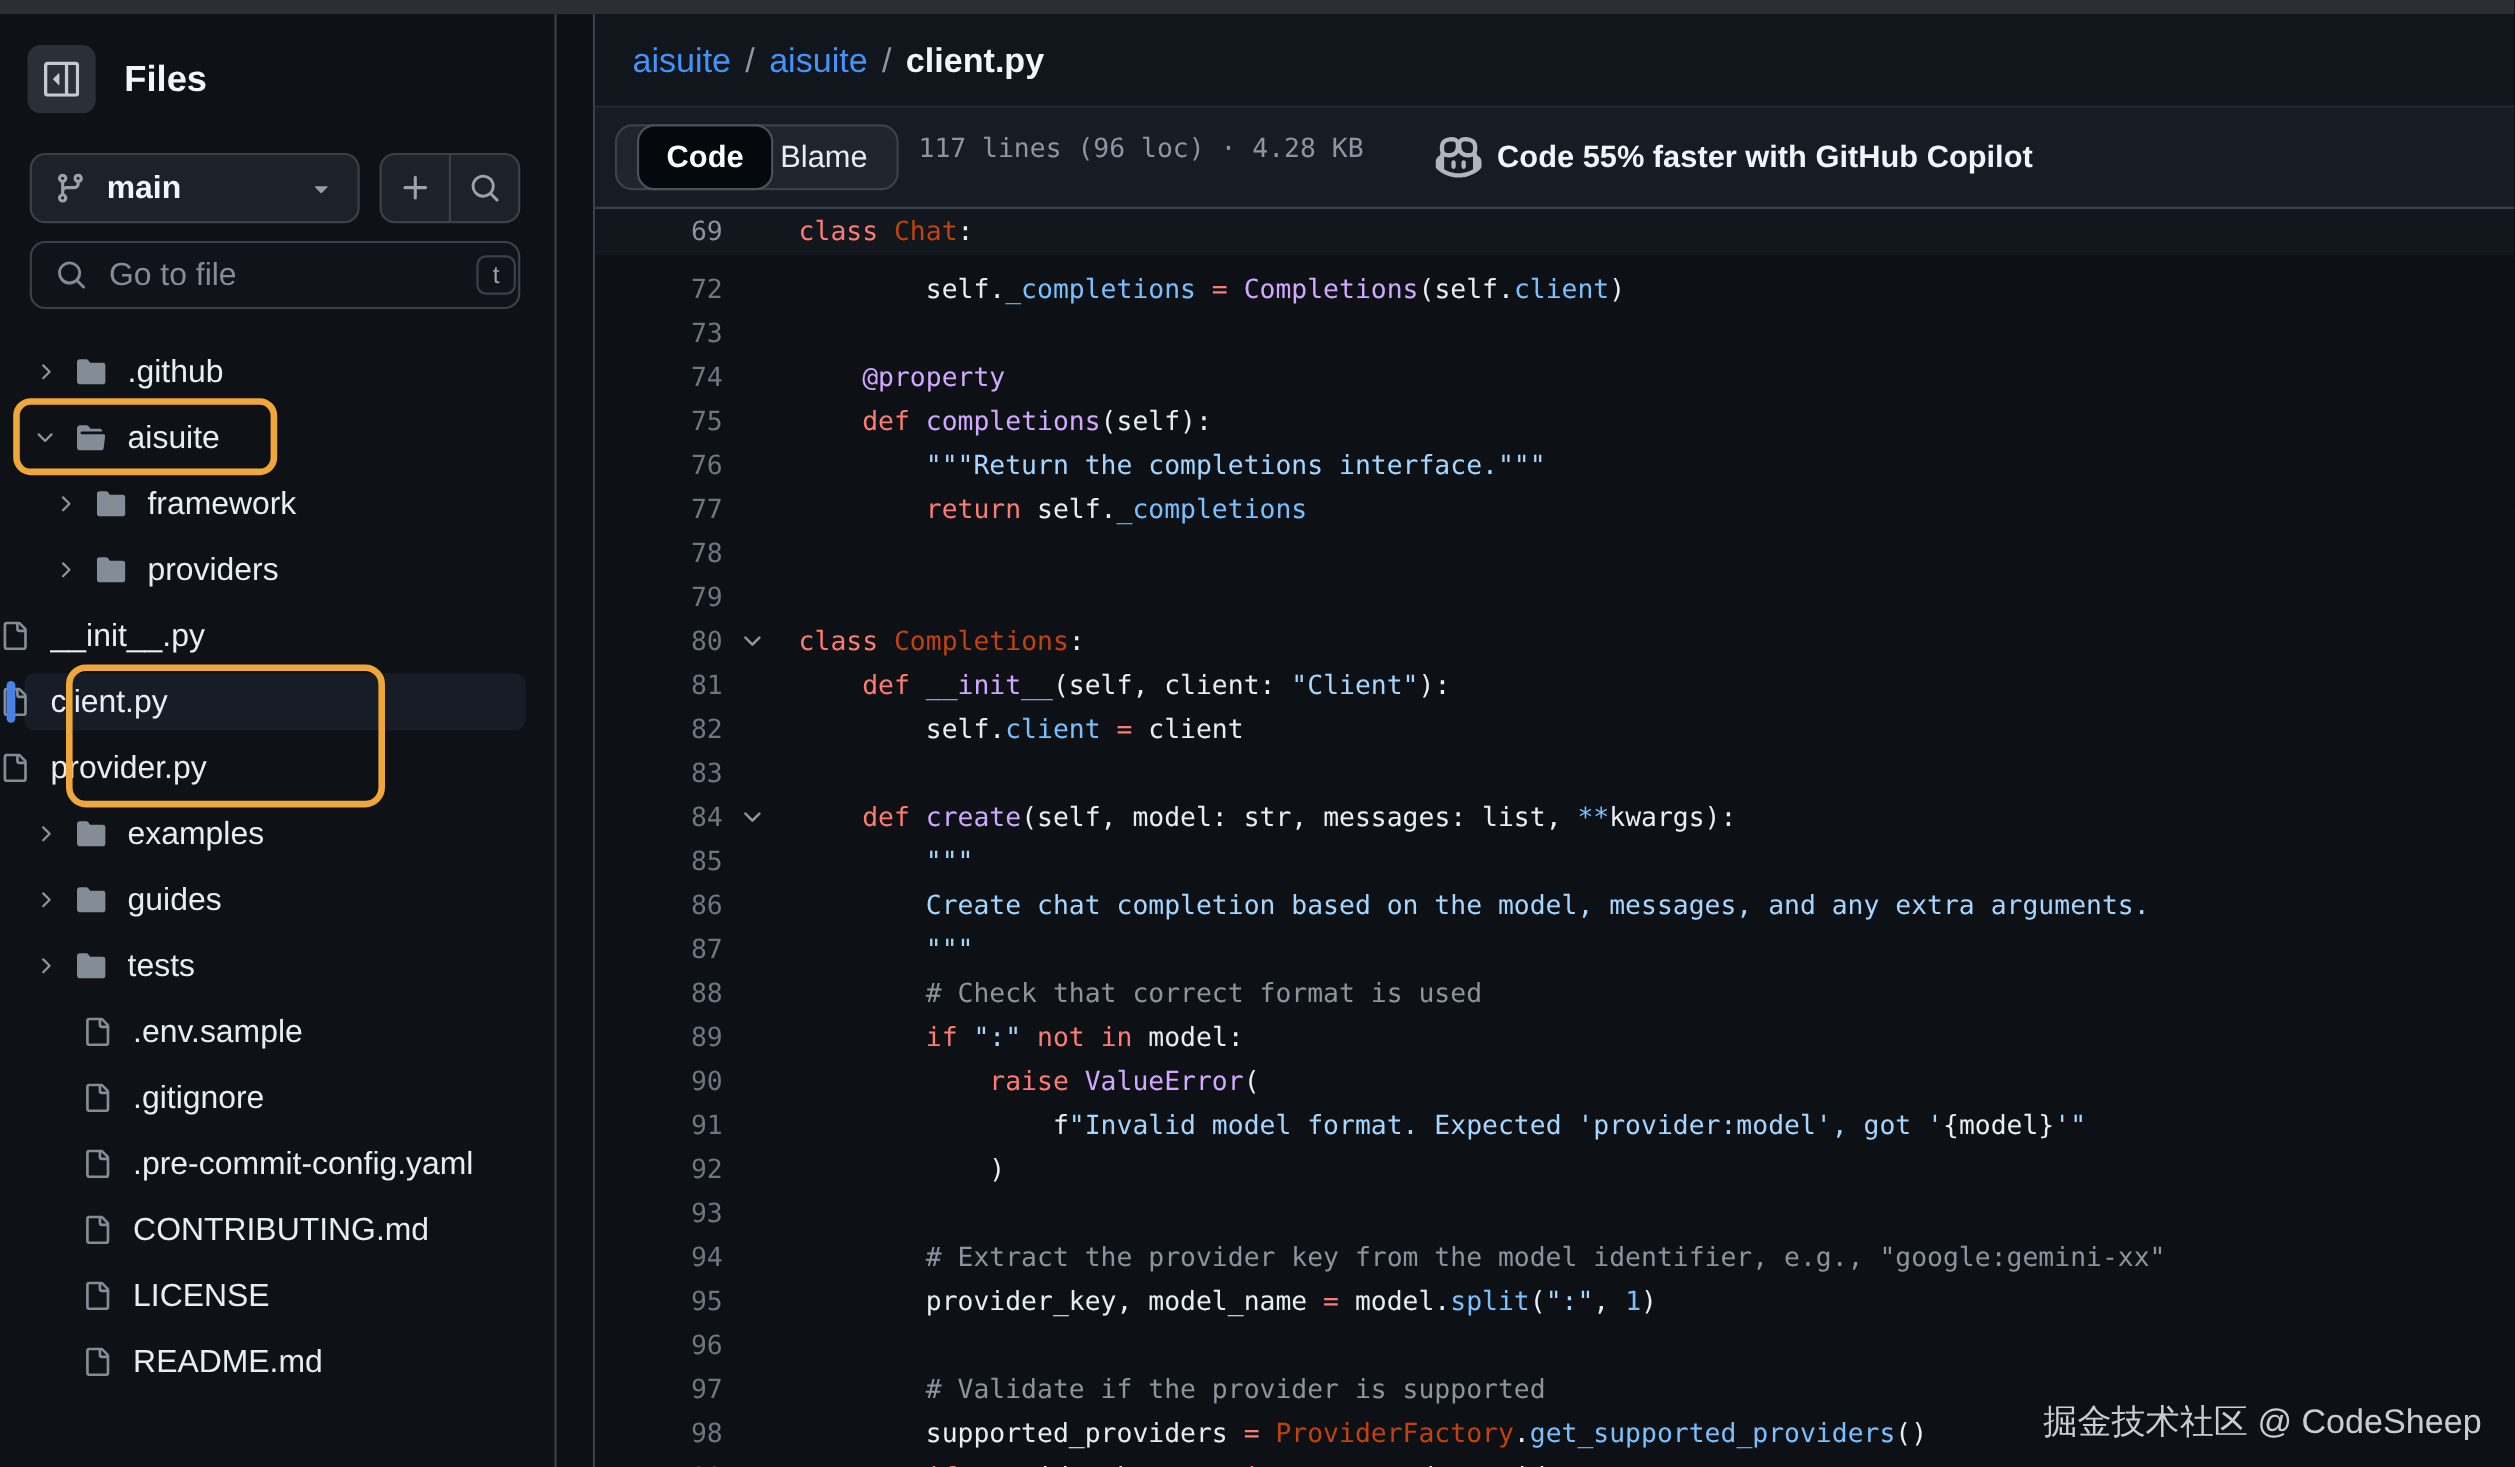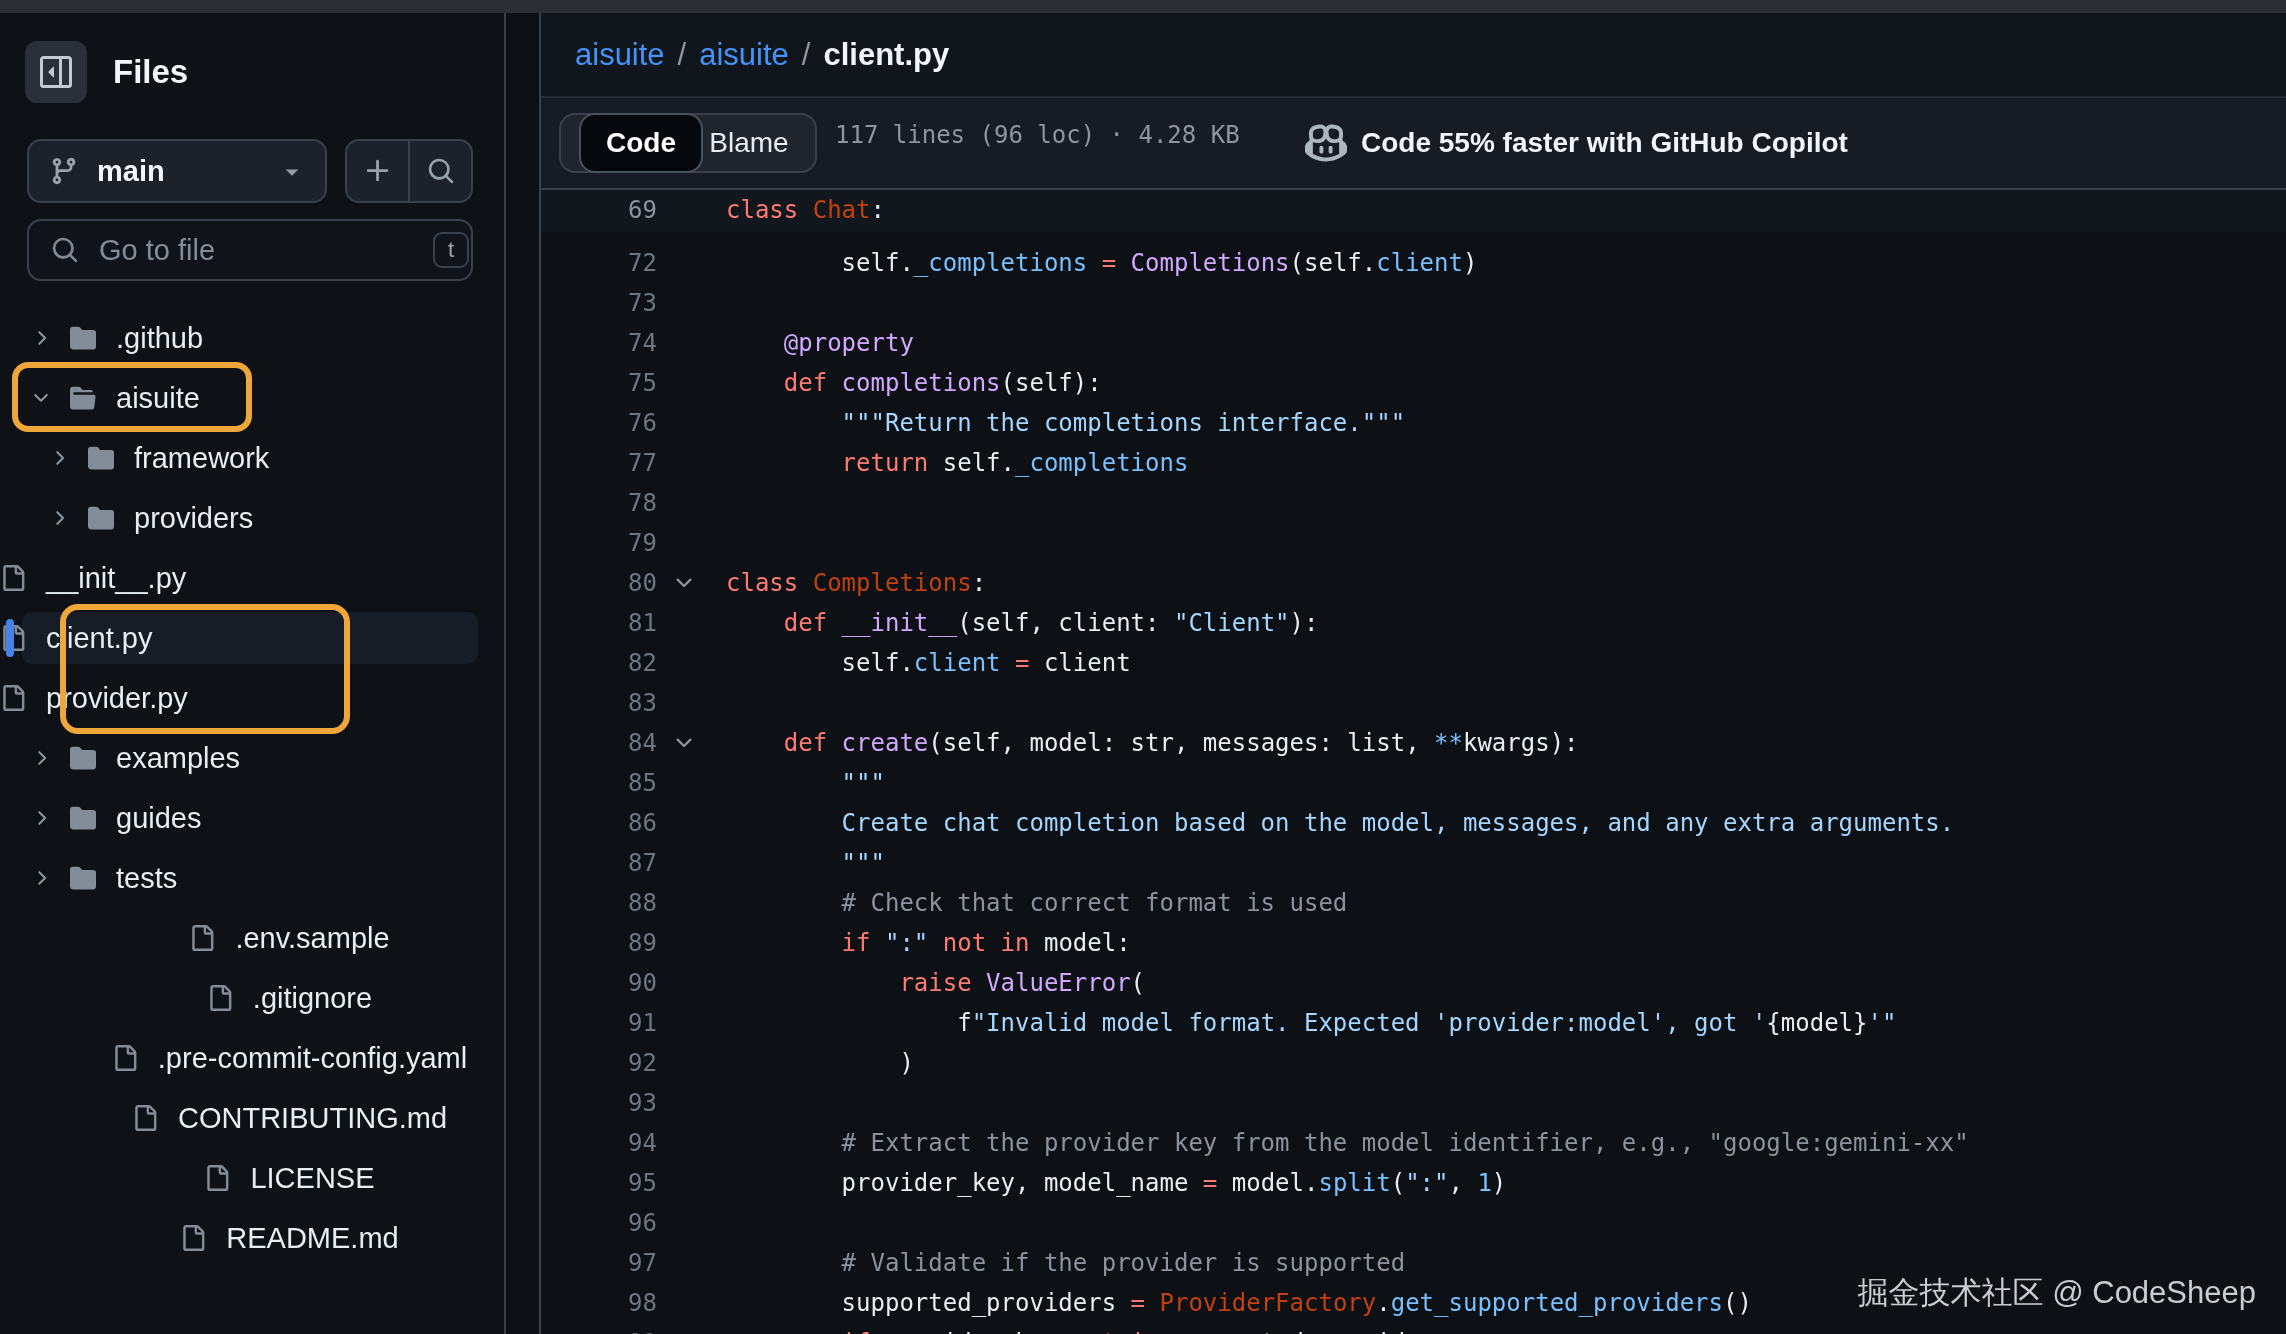--- a/index.html
+++ b/index.html
@@ -31,21 +31,21 @@
   .goto-file .gicon{color:#808994;display:flex;}
   .goto-file .placeholder{font-size:29px;color:#848d97;}
   .goto-file .kbd{margin-left:auto;width:36px;height:36px;border:2px solid #3a414b;border-radius:9px;color:#9aa2ac;
     font-size:22px;display:flex;align-items:center;justify-content:center;}
   .tree{position:absolute;left:0;top:295px;right:0;bottom:0;}
   .trow{position:absolute;left:0;width:100%;height:60px;display:flex;align-items:center;z-index:2;cursor:pointer;}
   .trow .chev{color:#8b949e;display:flex;flex:none;}
   .trow .ticon{color:#848d97;display:flex;flex:none;}
   .trow .tlabel{font-size:29px;color:#e6edf3;white-space:nowrap;}
   .d-l0{padding-left:30px;} .d-l1{padding-left:48px;}
-  .f-l0{padding-left:75px;justify-content:center;} .f-l1{}
+  .f-l0{padding-left:75px;} .f-l1{}
   .d-l0 .ticon,.d-l1 .ticon{margin-left:18px;}
   .trow .tlabel{margin-left:20px;}
   .sel-row-bg{position:absolute;left:22px;top:304px;width:456px;height:52px;border-radius:10px;background:#171d26;z-index:1;}
   .sel-row-bar{position:absolute;left:6px;top:311px;width:8px;height:38px;border-radius:5px;background:#4584e4;z-index:3;}
   .annotation{position:absolute;z-index:6;border-style:solid;pointer-events:none;}
   .ann-aisuite{left:12px;top:54px;width:240px;height:70px;border-width:6px;border-radius:16px;}
   .ann-files{left:60px;top:296px;width:290px;height:130px;border-width:6px;border-radius:18px;}
 
   
   .main{position:absolute;left:539px;top:13px;width:1747px;height:1321px;border-left:2px solid #3a414b;}

